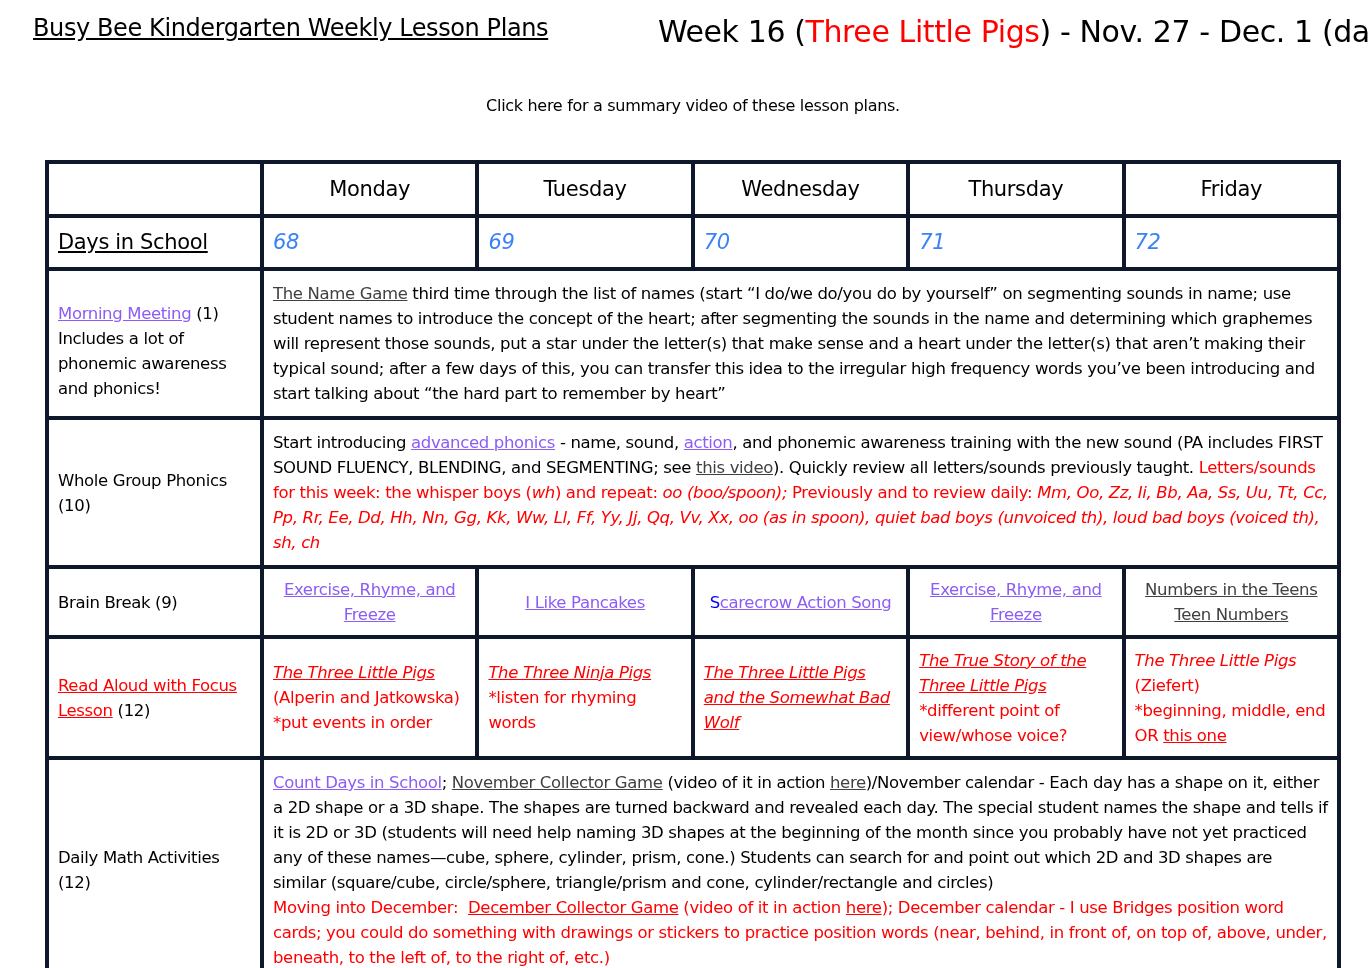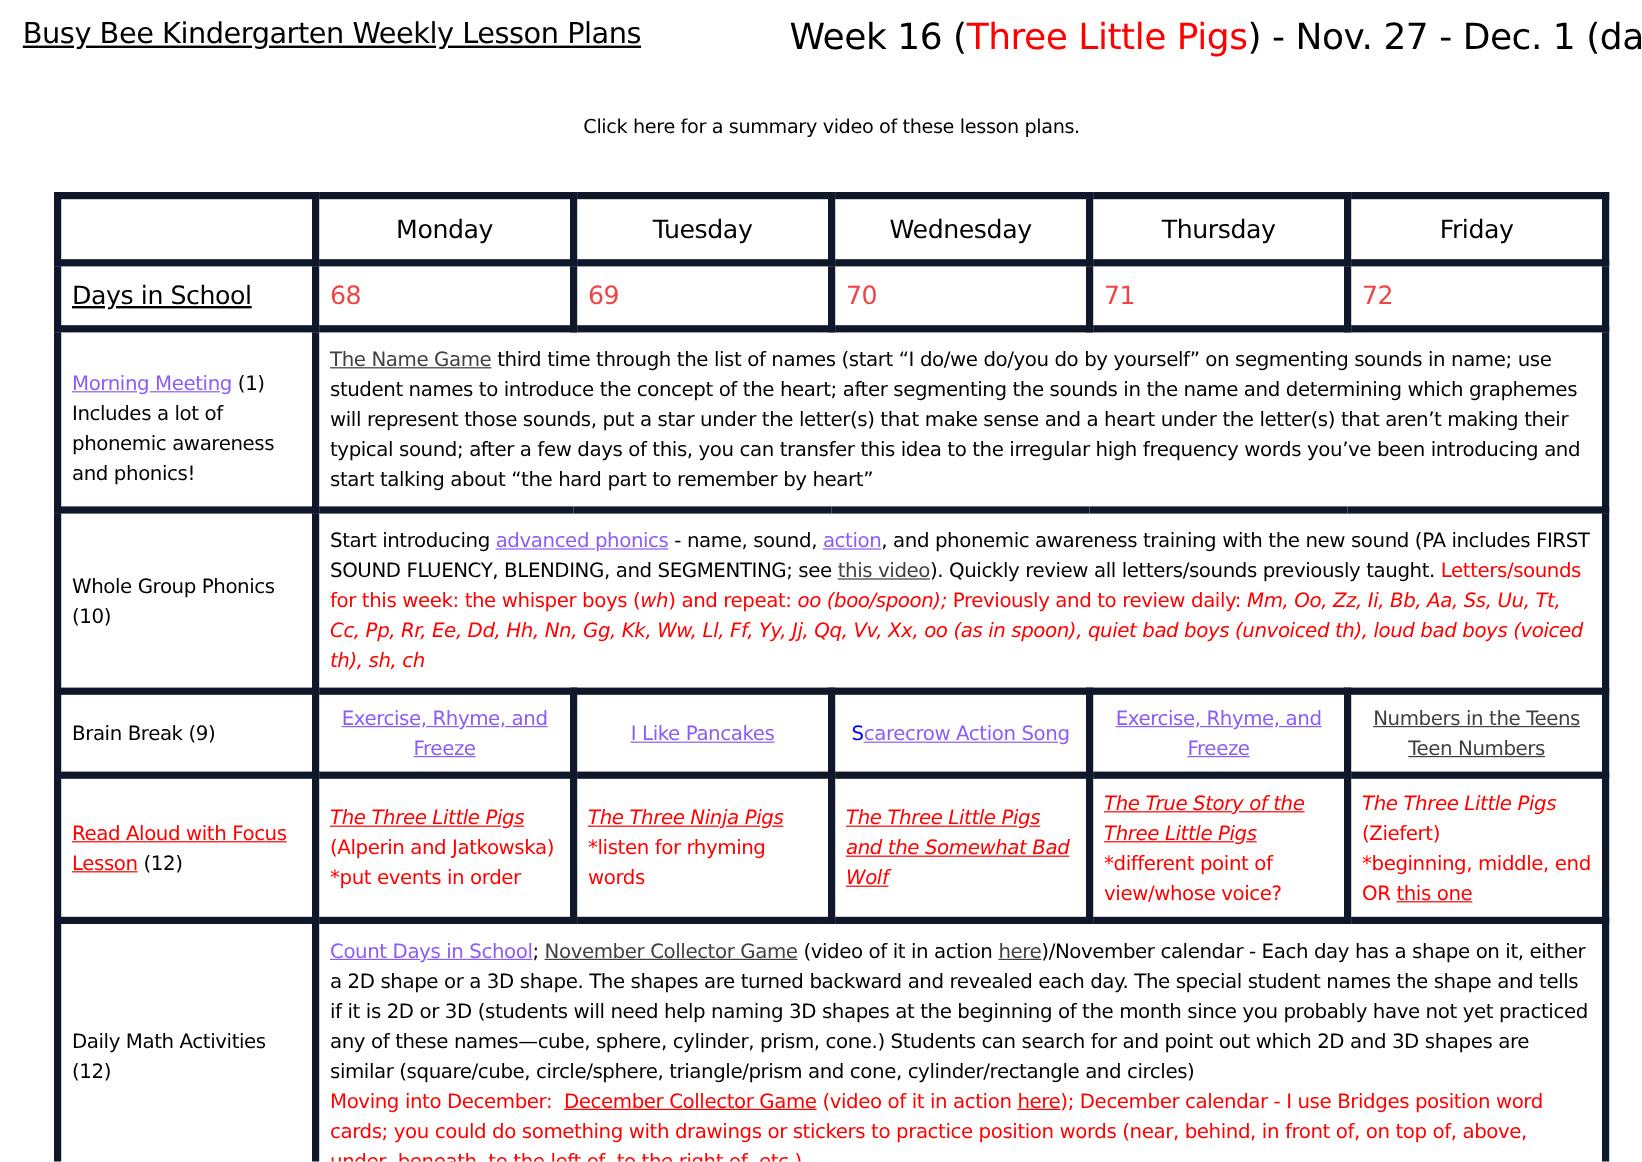--- a/index.html
+++ b/index.html
@@ -1,48 +1,48 @@
 <!DOCTYPE html>
 <html><head>
 <meta charset="utf-8">
 <style>
   html, body { margin: 0; padding: 0; background: #ffffff; }
   body {
     width: 1368px; height: 968px; overflow: hidden; position: relative;
     font-family: "DejaVu Sans", sans-serif; color: #000;
   }
   .hdr-left {
-    position: absolute; left: 19px; top: 14px;
+    position: absolute; left: 33px; top: 14px;
     font-size: 24px; text-decoration: underline; white-space: nowrap;
     letter-spacing: -0.4px;
   }
   .hdr-right {
     position: absolute; left: 658px; top: 14px;
     font-size: 30px; white-space: nowrap;
     letter-spacing: -0.4px;
   }
   .red { color: #ff0000; }
   .summary {
     position: absolute; left: 0; width: 1386px; top: 96px; text-align: center;
     font-size: 16px; letter-spacing: -0.3px;
   }
   table.plan {
     position: absolute; left: 45px; top: 160px;
     border-collapse: collapse; table-layout: fixed; width: 1296px;
   }
   table.plan td {
-    border: 6px solid #0f172a; vertical-align: middle;
+    border: 4px solid #0f172a; vertical-align: middle;
     font-size: 16.5px; line-height: 25px; letter-spacing: -0.35px;
     padding: 0 9px;
   }
   .col0 { width: 215px; }
   .day-head td { height: 50px; text-align: center; font-size: 21px !important; }
   .days-row td { height: 49px; text-align: left; font-size: 21px !important; }
   .days-row td.label { text-decoration: underline; }
-  .days-row td.num { color: #ef4444; }
+  .days-row td.num { color: #3b82f6; font-style: italic; }
   a.l1 { color: #8b5cf6; text-decoration: underline; }
   a.l2 { color: #404040; text-decoration: underline; }
   a.lr { color: #ff0000; text-decoration: underline; }
   .it { font-style: italic; }
   .center { text-align: center; }
   td.pad { padding-top: 10px !important; padding-bottom: 10px !important; }
 </style>
 </head>
 <body>
 

